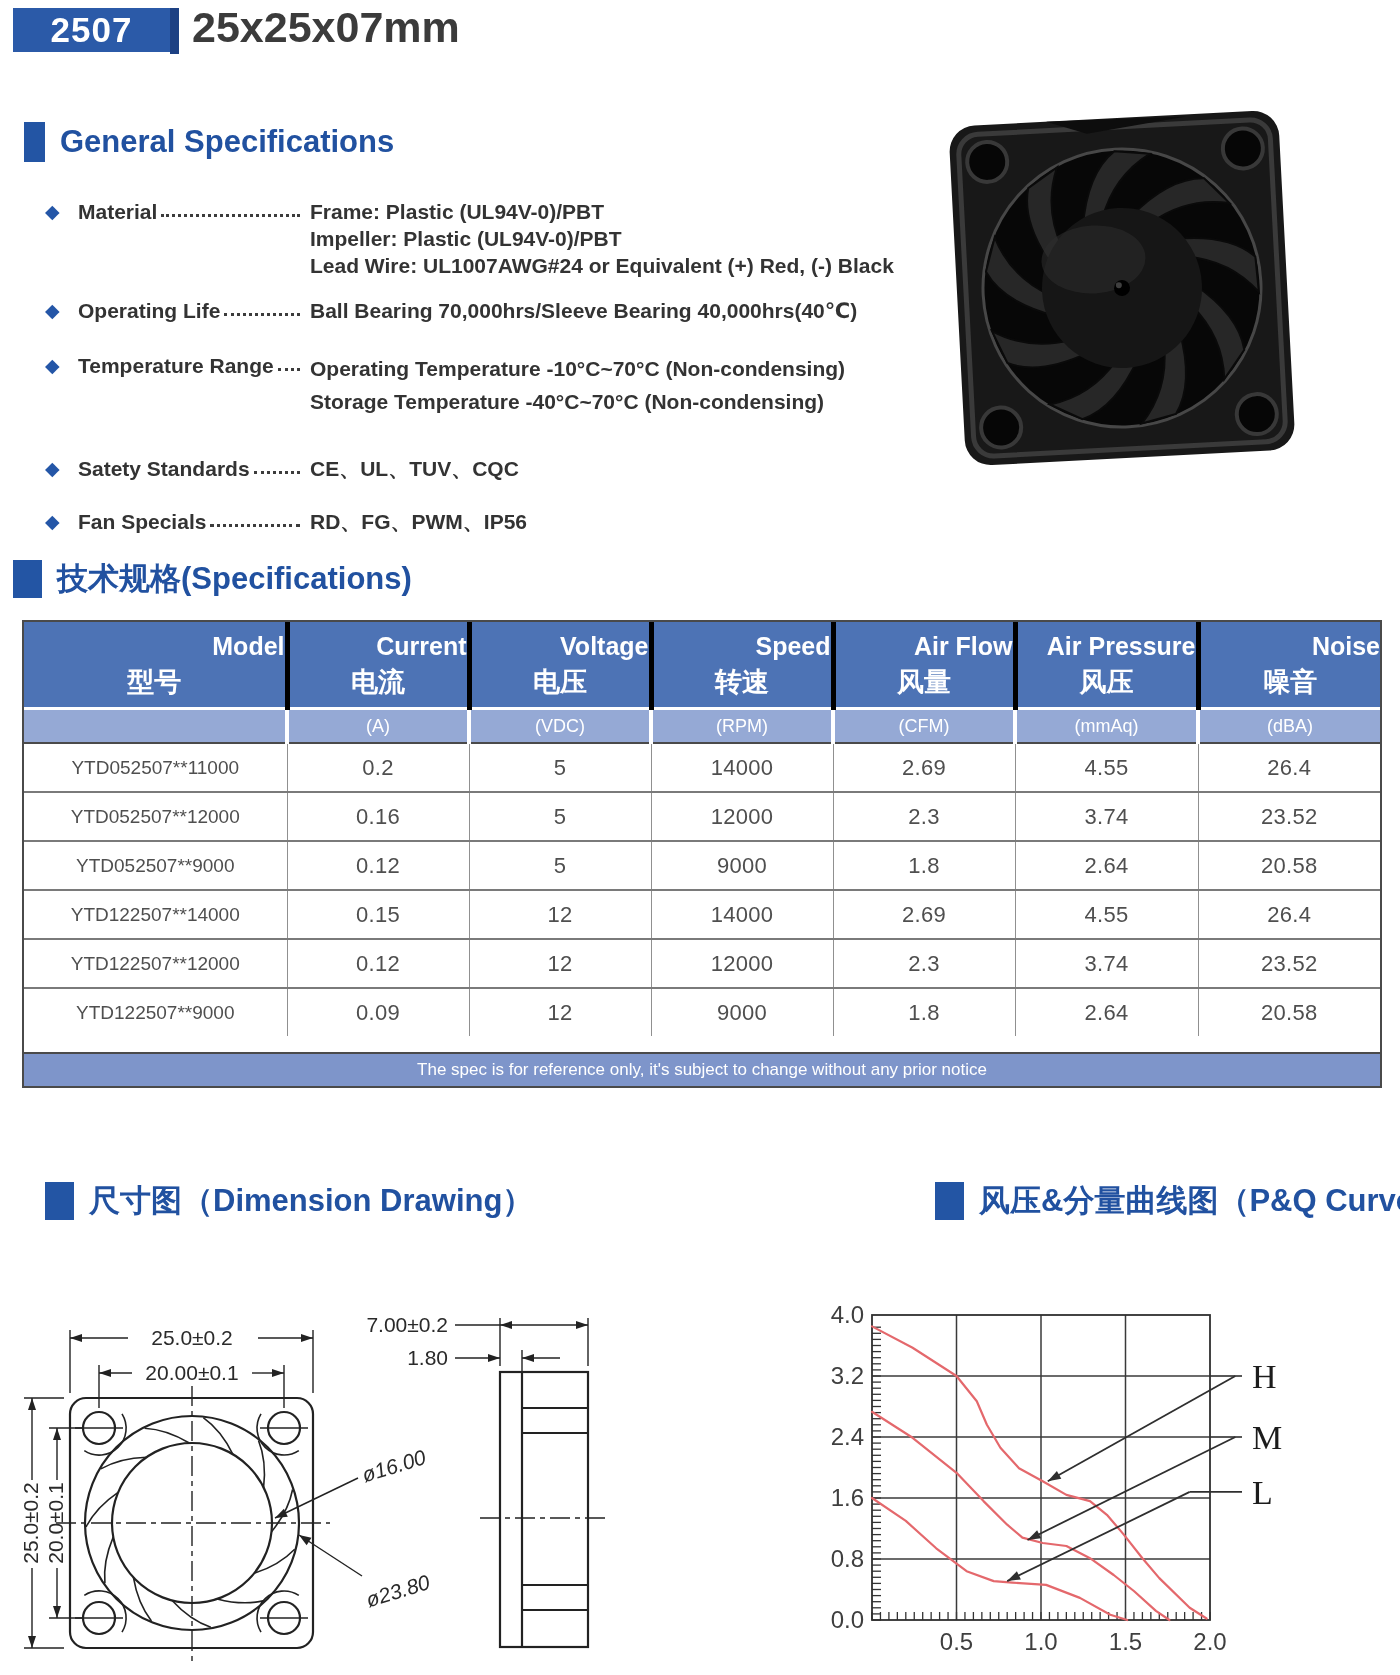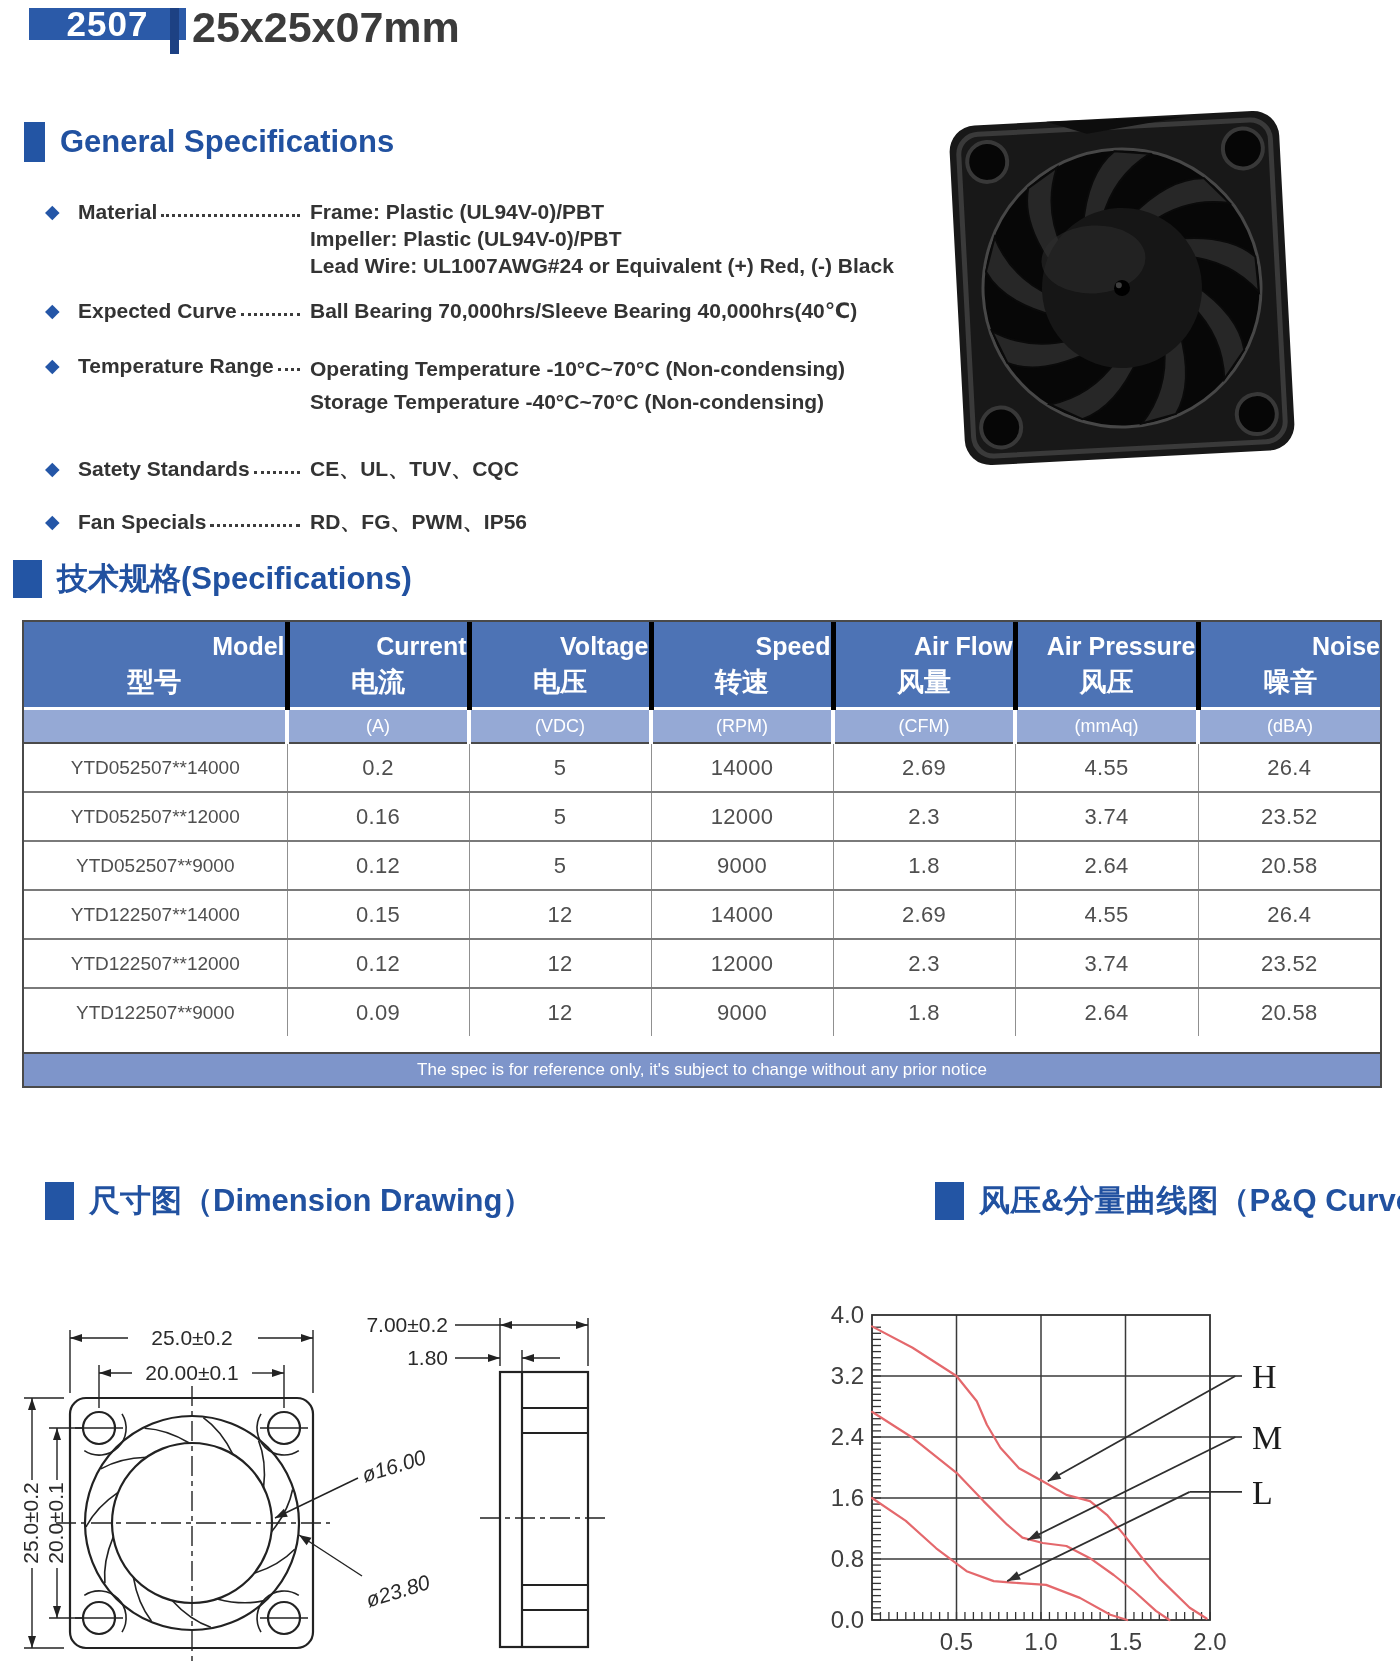--- a/index.html
+++ b/index.html
@@ -1,21 +1,21 @@
 <!DOCTYPE html>
 <html><head>
 <meta charset="utf-8">
 <style>
   html,body{margin:0;padding:0;background:#ffffff;}
   .page{position:relative;width:1400px;height:1675px;background:#fff;overflow:hidden;
         font-family:"Liberation Sans","DejaVu Sans",sans-serif;color:#333;}
 
   
-  .badge{position:absolute;left:13px;top:8px;width:157px;height:32px;background:#2b5aa8;
-         display:flex;align-items:center;justify-content:center;margin-left:16px;}
+  .badge{position:absolute;left:13px;top:8px;width:157px;height:44px;background:#2b5aa8;
+         display:flex;align-items:center;justify-content:center;}
   .badge span{color:#fff;font-size:35px;font-weight:bold;letter-spacing:1px;}
   .badge-edge{position:absolute;left:170px;top:8px;width:9px;height:46px;background:#1d4183;}
   .size-title{position:absolute;left:192px;top:3px;font-size:43px;font-weight:bold;color:#3b3b3b;margin:0;letter-spacing:0px;}
 
   
   .sec-title{position:absolute;display:flex;align-items:center;gap:15px;}
   .sec-sq{width:21px;height:40px;background:#2355a4;flex:0 0 auto;}
   .sec-sq.wide{width:29px;height:38px;}
   .sec-title h2{margin:0;font-size:31px;font-weight:bold;color:#2151a0;white-space:nowrap;}
 
@@ -76,21 +76,21 @@
         </div>
         <div class="spec-vals" style="line-height: 27px;">
           <div>Frame: Plastic (UL94V-0)/PBT</div>
           <div>Impeller: Plastic (UL94V-0)/PBT</div>
           <div>Lead Wire: UL1007AWG#24 or Equivalent (+) Red, (-) Black</div>
         </div>
       </div>
       <div class="spec-row" style="margin-top: 18px;">
         <span class="diamond">◆</span>
         <div class="spec-key">
-          <span class="lbl">Expected Curve</span>
+          <span class="lbl">Operating Life</span>
           <span class="leader"></span>
         </div>
         <div class="spec-vals" style="line-height: 27px;">
           <div>Ball Bearing 70,000hrs/Sleeve Bearing 40,000hrs(40℃)</div>
         </div>
       </div>
       <div class="spec-row" style="margin-top: 28px;">
         <span class="diamond">◆</span>
         <div class="spec-key">
           <span class="lbl">Temperature Range</span>
@@ -206,21 +206,21 @@
             <td>(A)</td>
             <td>(VDC)</td>
             <td>(RPM)</td>
             <td>(CFM)</td>
             <td>(mmAq)</td>
             <td>(dBA)</td>
           </tr>
         </thead>
       <tbody>
           <tr>
-            <td class="model">YTD052507**14000</td>
+            <td class="model">YTD052507**11000</td>
             <td class="num">0.2</td>
             <td class="num">5</td>
             <td class="num">14000</td>
             <td class="num">2.69</td>
             <td class="num">4.55</td>
             <td class="num">26.4</td>
           </tr>
           <tr>
             <td class="model">YTD052507**12000</td>
             <td class="num">0.16</td>

